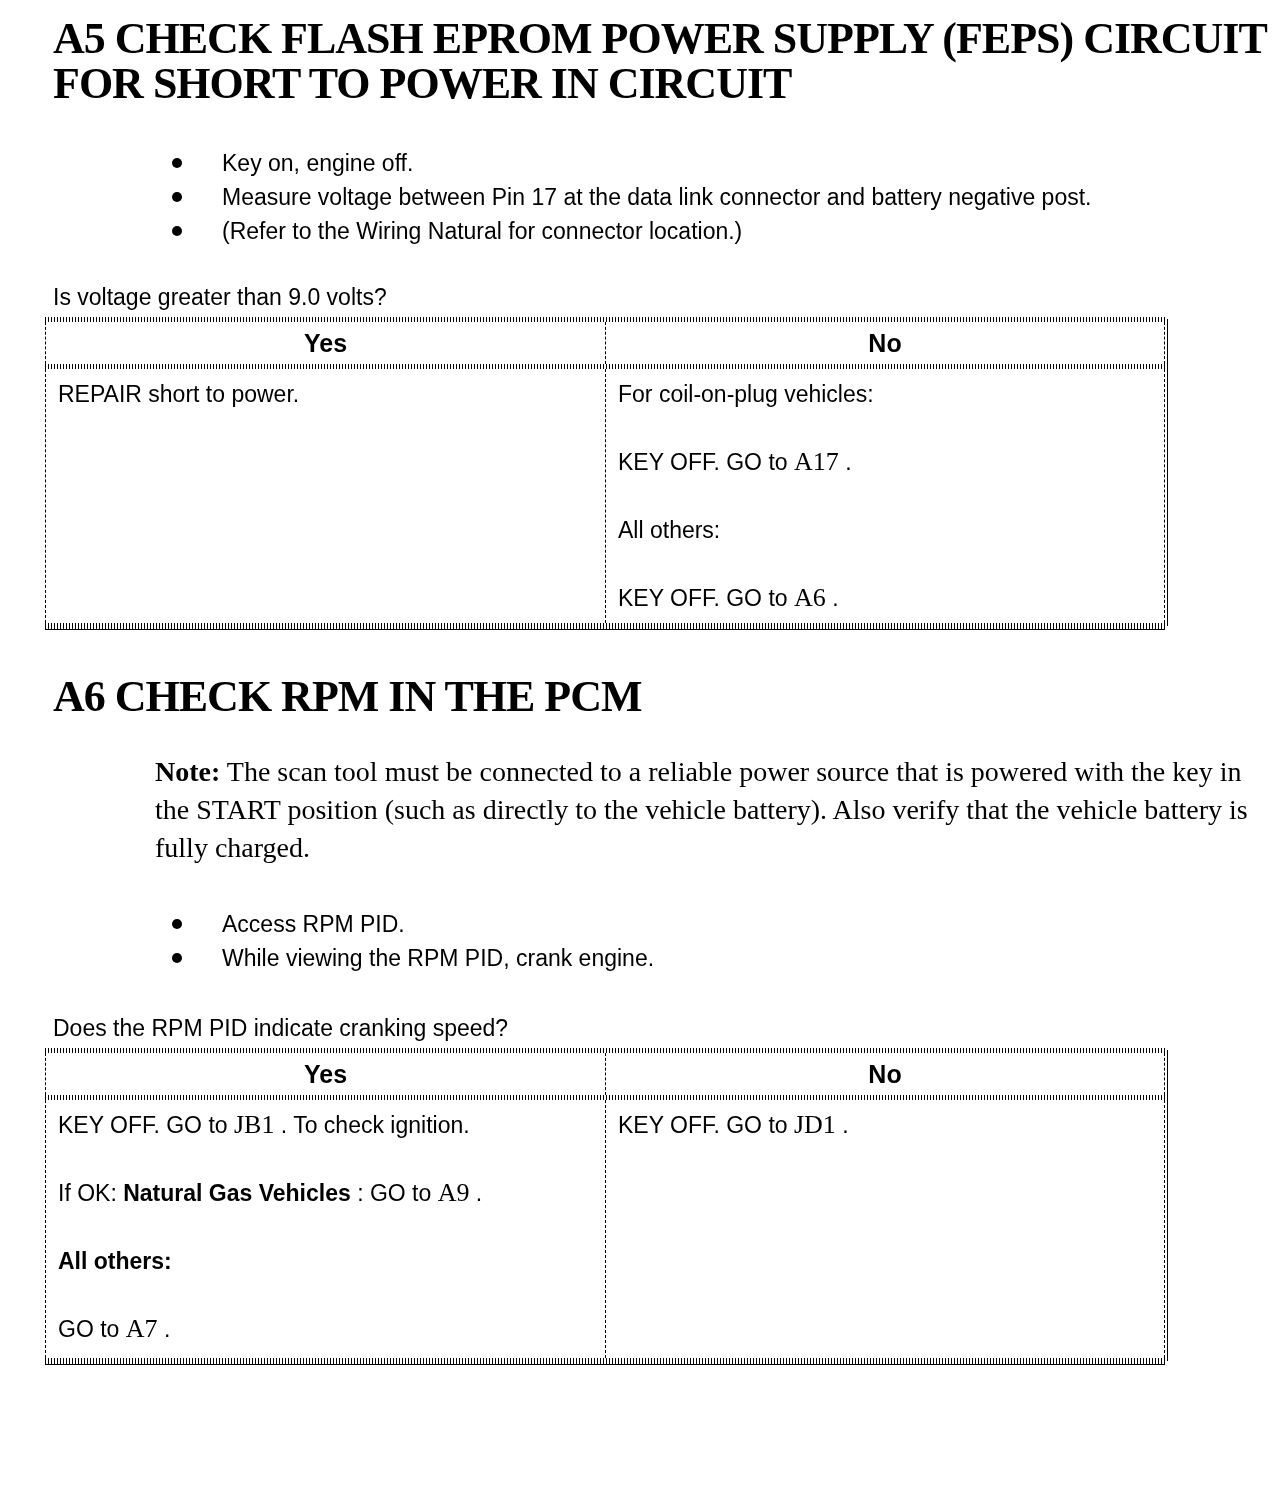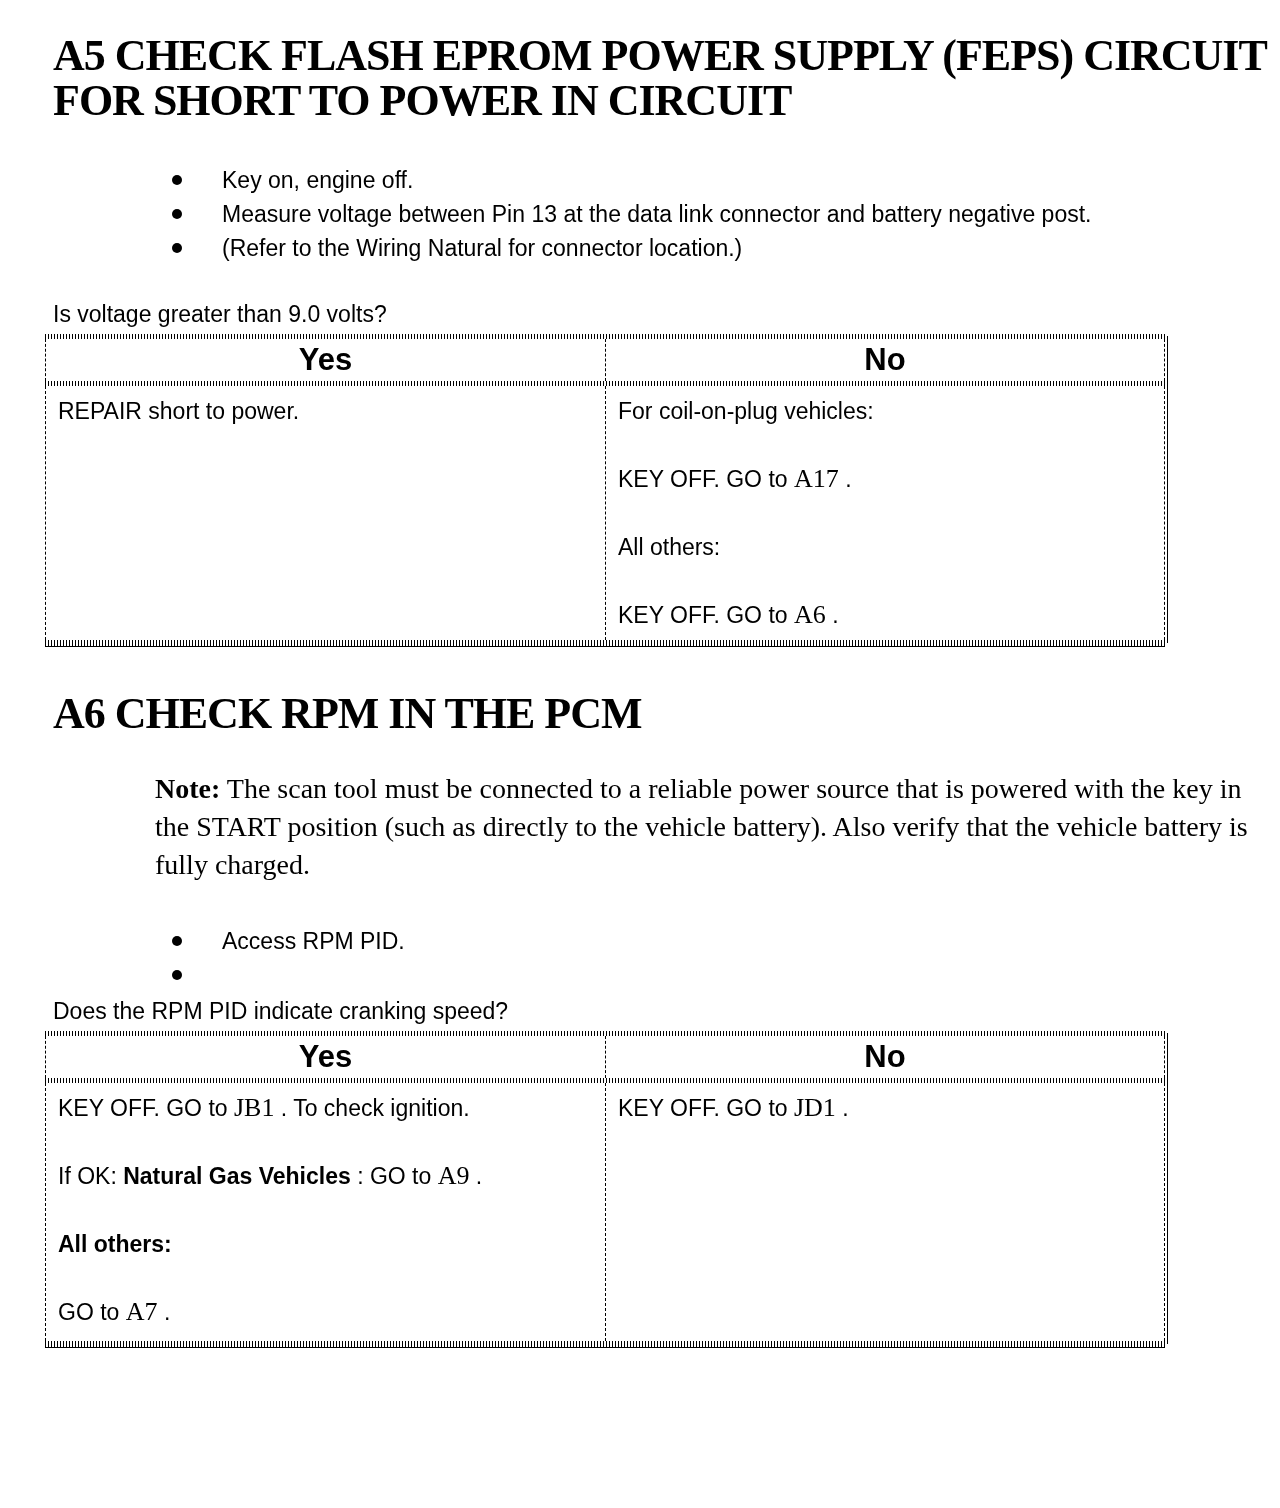--- a/index.html
+++ b/index.html
@@ -25,21 +25,21 @@
   .step-heading {
     margin: 0 0 0 53px;
     font-family: "Liberation Serif", serif;
     font-weight: bold;
     font-size: 44px;
     line-height: 45px;
     letter-spacing: -1px;
     white-space: nowrap;
   }
   .step-heading .hline { display: block; }
-  #heading-a5 { padding-top: 33px; }
+  #heading-a5 { padding-top: 16px; }
   #heading-a6 { margin-top: 44px; }
 
   
   ul.bullets {
     list-style: none;
     margin: 40px 0 0 0;
     padding: 0;
   }
   ul.bullets li {
     position: relative;
@@ -97,21 +97,21 @@
     width: 50%;
     border-left: 1px dashed #000;
   }
   .tcell:last-child { border-right: 1px dashed #000; }
   .th {
     height: 42px;
     display: flex;
     align-items: center;
     justify-content: center;
     font-weight: bold;
-    font-size: 31px;
+    font-size: 25px;
   }
   .body-a5 .tcell { min-height: 244px; }
   .body-a6 .tcell { min-height: 258px; }
   .cell-pad {
     padding: 8px 12px;
     font-size: 23px;
     line-height: 34px;
   }
   .cell-center {
     display: flex;
@@ -149,21 +149,21 @@
     <span class="hline">FOR SHORT TO POWER IN CIRCUIT</span>
   </h1>
 
   <ul class="bullets">
     <li>
       <span class="dot"></span>
       <span>Key on, engine off.</span>
     </li>
     <li>
       <span class="dot"></span>
-      <span>Measure voltage between Pin 13 at the data link connector and battery negative post.</span>
+      <span>Measure voltage between Pin 17 at the data link connector and battery negative post.</span>
     </li>
     <li>
       <span class="dot"></span>
       <span>(Refer to the Wiring Natural for connector location.)</span>
     </li>
   </ul>
 
   <div class="question" id="question-a5">Is voltage greater than 9.0 volts?</div>
 
   <div class="qtable">
@@ -195,20 +195,21 @@
     <b>Note:</b><span> The scan tool must be connected to a reliable power source that is powered with the key in the START position (such as directly to the vehicle battery). Also verify that the vehicle battery is fully charged.</span>
   </div>
 
   <ul class="bullets">
     <li>
       <span class="dot"></span>
       <span>Access RPM PID.</span>
     </li>
     <li>
       <span class="dot"></span>
+      <span>While viewing the RPM PID, crank engine.</span>
     </li>
   </ul>
 
   <div class="question" id="question-a6">Does the RPM PID indicate cranking speed?</div>
 
   <div class="qtable">
     <div class="rule"></div>
     <div class="trow">
       <div class="tcell th">Yes</div>
       <div class="tcell th">No</div>

